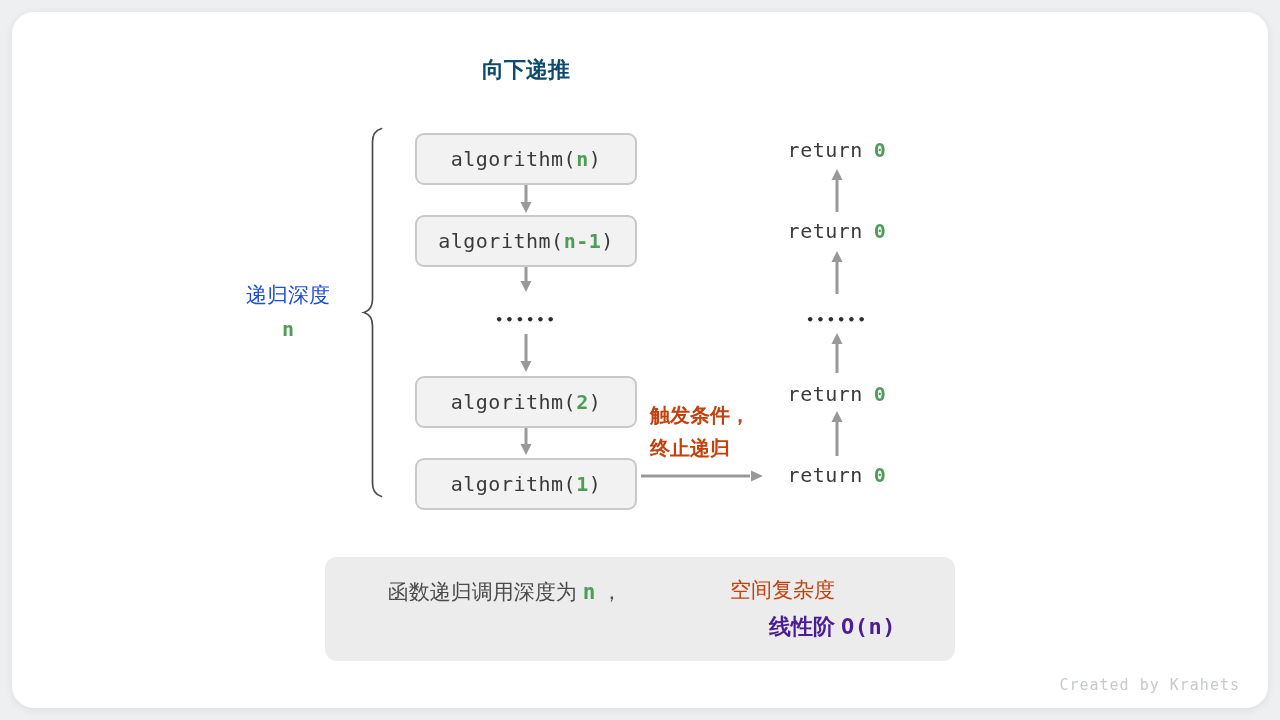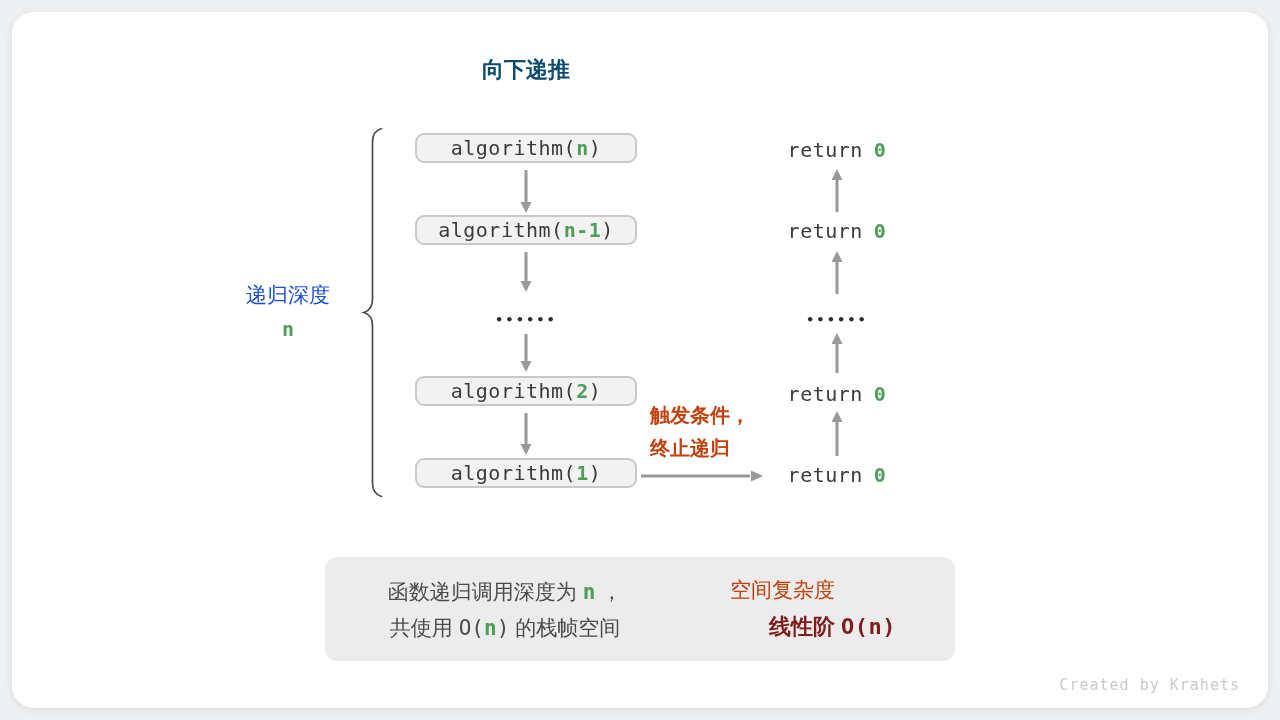--- a/index.html
+++ b/index.html
@@ -17,21 +17,21 @@
   }
 
   .col-header {
     position:absolute; width:222px; text-align:center;
     font-size:22px; font-weight:bold; color:#0c4a6e; line-height:26px;
   }
   .col-header.down { left:415px; top:57px; }
   .col-header.up   { left:726px; top:57px; }
 
   .frame {
-    position:absolute; left:415px; width:222px; height:30px;
+    position:absolute; left:415px; width:222px; height:52px;
     background:#f2f2f2; border:2px solid #c9c9c9; border-radius:9px;
     display:flex; align-items:center; justify-content:center;
     font-family:"DejaVu Sans Mono","Liberation Mono",monospace;
     font-size:20px; color:#3a3a3a; letter-spacing:0.5px;
   }
   .frame.f1 { top:133px; }
   .frame.f2 { top:215px; }
   .frame.f3 { top:376px; }
   .frame.f4 { top:458px; }
 
@@ -88,21 +88,21 @@
     white-space:nowrap;
   }
   .summary-left .code { font-family:"DejaVu Sans Mono","Liberation Mono",monospace; color:#4b4b4b; }
   .summary-left .arg  { font-family:"DejaVu Sans Mono","Liberation Mono",monospace; }
   .sum-title {
     position:absolute; left:730px; top:577px; width:205px;
     text-align:left; font-size:21px; font-weight:normal; color:#c2410c; line-height:26px;
   }
   .sum-value {
     position:absolute; left:730px; top:613px; width:205px;
-    text-align:center; font-size:22px; font-weight:bold; color:#7f1d1d; line-height:28px;
+    text-align:center; font-size:22px; font-weight:bold; color:#4c1d95; line-height:28px;
     white-space:nowrap;
   }
   .sum-value .code { font-family:"DejaVu Sans Mono","Liberation Mono",monospace; letter-spacing:0.5px; }
 
   .credit {
     position:absolute; right:40px; top:676px;
     font-family:"DejaVu Sans Mono","Liberation Mono",monospace;
     font-size:15px; color:#c7c9cb; letter-spacing:1px;
   }
 </style>
@@ -200,21 +200,20 @@
 
   <div class="depth-label">递归深度</div>
   <div class="depth-value">n</div>
 
   <div class="trigger t1">触发条件，</div>
   <div class="trigger t2">终止递归</div>
 
   <div class="summary-box"></div>
   <div class="summary-left">
     <div><span>函数递归调用深度为 </span><span class="arg">n</span><span> ，</span></div>
-    <div><span>共使用 </span><span class="code">O(</span><span class="arg">n</span><span class="code">)</span><span> 的栈帧空间</span></div>
   </div>
   <div class="sum-title">空间复杂度</div>
   <div class="sum-value">
     <span>线性阶 </span><span class="code">O(n)</span>
   </div>
 
   <div class="credit">Created by Krahets</div>
 </div>
 
 </body></html>

